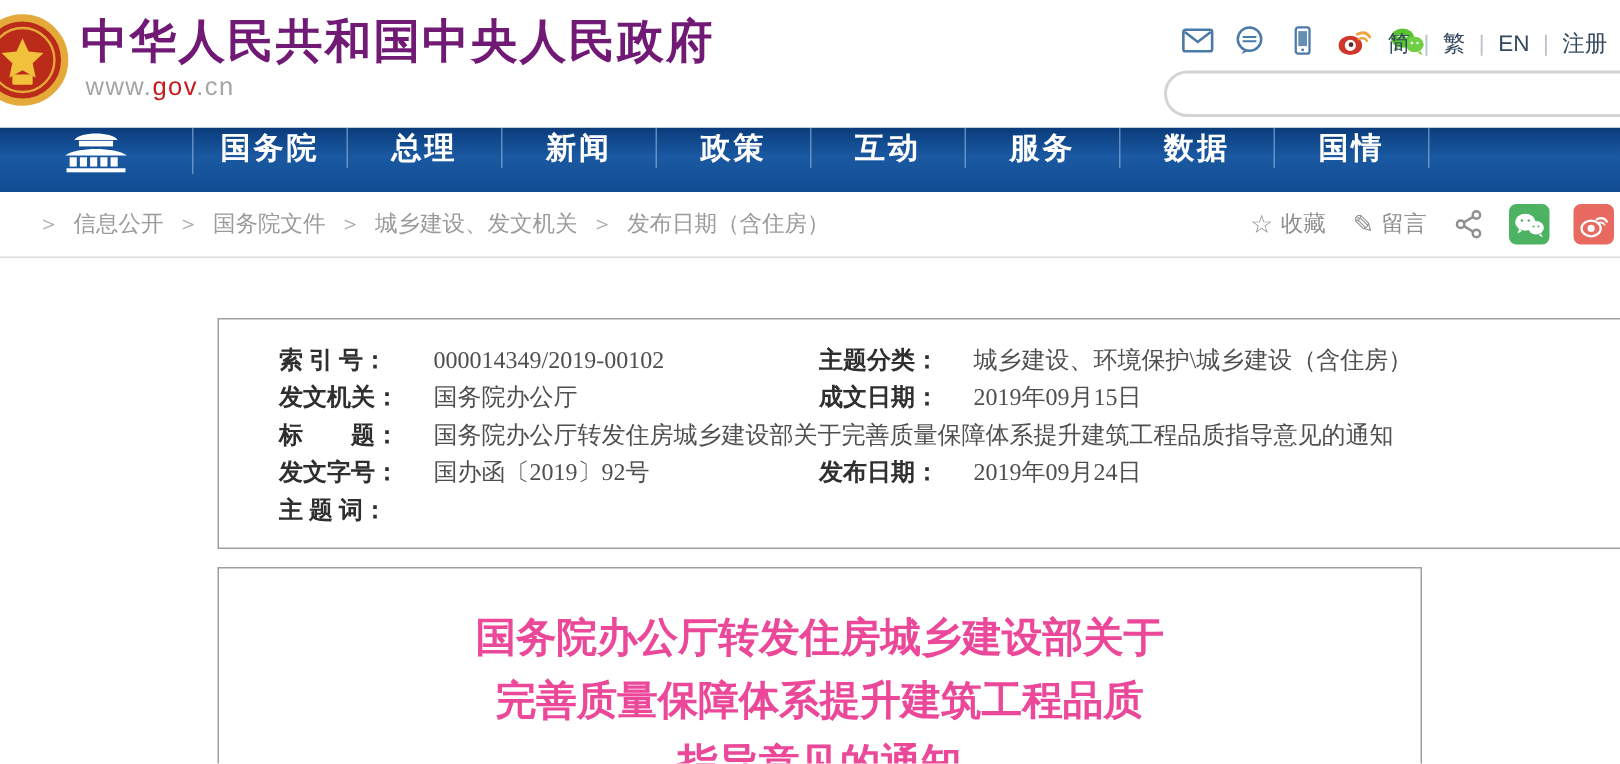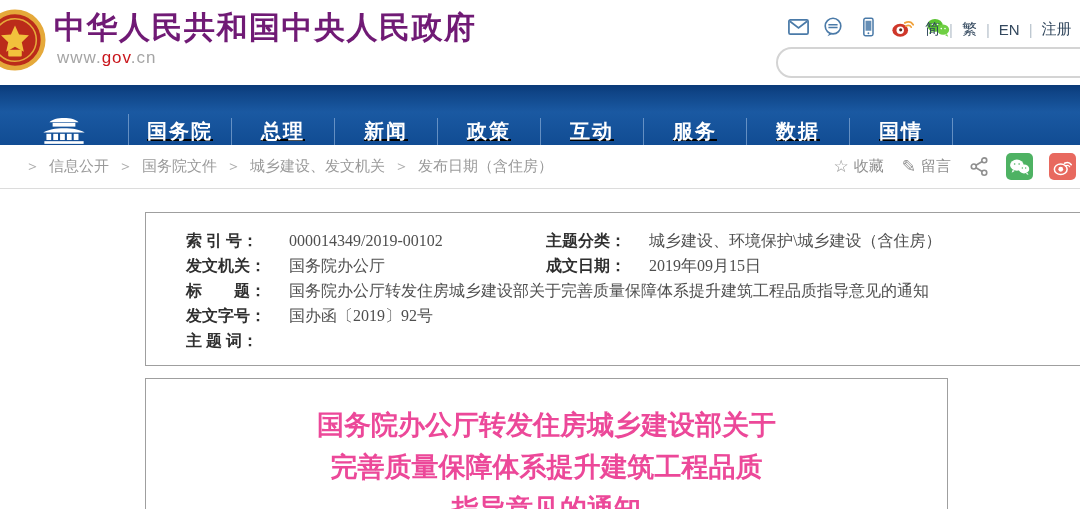--- a/index.html
+++ b/index.html
@@ -22,22 +22,22 @@
     white-space:nowrap; display:flex; align-items:center; gap:9px; }
   .lang-links .sep { color:#b9c3cd; }
   .lang-links a { color:#33485e; text-decoration:none; cursor:pointer; }
 
   .search-pill { position:absolute; left:776px; top:47px; width:330px; height:31px;
     border:2px solid #d4d4d4; border-radius:17px; background:#fff; }
   .search-pill input { width:100%; height:100%; border:none; outline:none; border-radius:17px;
     padding:0 14px; font-size:14px; background:transparent; }
 
   
-  .nav { height:60px; display:flex; align-items:flex-end;
-    background:linear-gradient(180deg,#0a3a78 0%, #0f4486 12%, #1a59a2 45%, #114c93 100%);text-decoration:underline; }
+  .nav { height:43px; display:flex; align-items:flex-start;
+    background:linear-gradient(180deg,#0a3a78 0%, #0f4486 12%, #1a59a2 45%, #114c93 100%); }
   .nav-home { width:129px; display:flex; align-items:center; justify-content:center;
     border-right:1px solid rgba(165,195,230,0.55); cursor:pointer; }
   .nav-item { width:103px; display:flex; align-items:center; justify-content:center;
     color:#fff; font-size:20px; font-weight:bold; letter-spacing:2px;
     border-right:1px solid rgba(165,195,230,0.55); cursor:pointer; }
   .nav-fill { flex:1; }
 
   
   .crumb-row { height:44px; display:flex; align-items:center; padding:0 10px 0 16px;
     border-bottom:1px solid #dcdcdc; font-size:15px; color:#9a9a9a; background:#fff; }
@@ -248,20 +248,22 @@
   <div class="meta-row-full">
     <span class="meta-lbl">标　　题：</span>
     <span class="meta-val">国务院办公厅转发住房城乡建设部关于完善质量保障体系提升建筑工程品质指导意见的通知</span>
   </div>
   <div class="meta-row">
     <div class="meta-col-left">
       <span class="meta-lbl">发文字号：</span>
       <span class="meta-val">国办函〔2019〕92号</span>
     </div>
     <div class="meta-col-right">
+      <span class="meta-lbl">发布日期：</span>
+      <span class="meta-val">2019年09月24日</span>
     </div>
   </div>
   <div class="meta-row-full">
     <span class="meta-lbl">主 题 词：</span>
     <span class="meta-val"></span>
   </div>
 </div>
 
 <div class="doc-box">
   <div class="doc-title-line">国务院办公厅转发住房城乡建设部关于</div>

